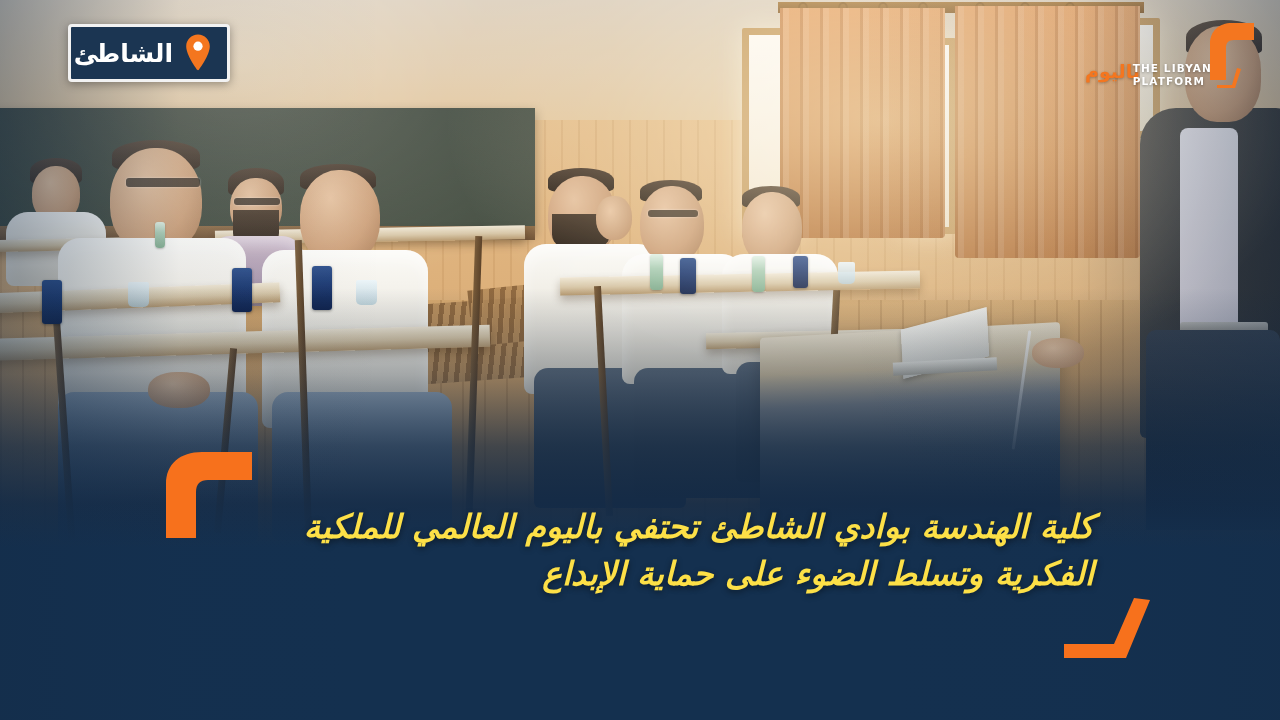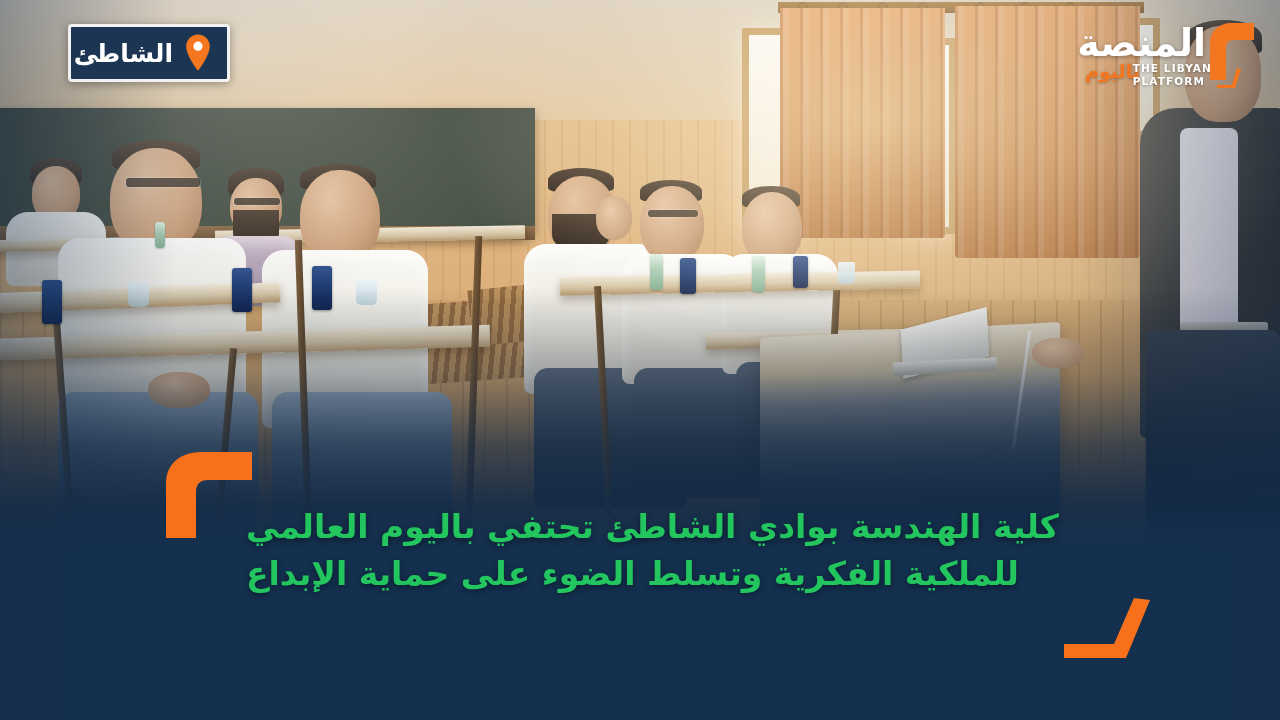--- a/index.html
+++ b/index.html
@@ -266,24 +266,25 @@
     color:#ffffff; font-size:10.5px; font-weight:bold; letter-spacing:1.1px;
     line-height:1.25; text-align:left;
     text-shadow:0 1px 3px rgba(0,0,0,0.35);
   }
   .brand-mark { position:absolute; right:4px; top:2px; width:54px; height:62px; }
   .brand-tick { position:absolute; right:20px; top:48px; width:26px; height:22px; }
 
   
   .headline {
     position:absolute; left:246px; top:504px; width:848px;
-    direction:rtl; text-align:left;
-    color:#22c55e; font-weight:bold;
+    direction:rtl; text-align:right;
+    color:#fde047; font-weight:bold;
     font-size:33px; line-height:1.42;
     text-shadow:0 2px 6px rgba(0,0,0,0.45);
+    font-style:italic;
   }
 
   .mark-left { position:absolute; left:160px; top:448px; width:96px; height:92px; }
   .mark-right { position:absolute; left:1064px; top:596px; width:86px; height:62px; }
 
   
   .site {
     position:absolute; left:0; top:664px; width:1280px;
     text-align:center; color:#ffffff;
     font-size:25px; letter-spacing:0.3px;
@@ -425,21 +426,20 @@
   <div class="loc-badge">
     <span class="loc-text">الشاطئ</span>
     <svg class="pin" viewBox="0 0 30 40">
       <path d="M15 1.5C8.4 1.5 3.2 6.7 3.2 13.2c0 8.8 9.9 22.1 11.0 23.6 0.4 0.5 1.2 0.5 1.6 0 1.1-1.5 11.0-14.8 11.0-23.6C26.8 6.7 21.6 1.5 15 1.5z" fill="#F4761F"></path>
       <circle cx="15" cy="13.2" r="4.6" fill="#FFFFFF"></circle>
     </svg>
   </div>
 
   <div class="brand">
     <div class="brand-wrap">
-      <span class="brand-ar">المنصة</span>
       <span class="brand-ar2">باليوم</span>
       <span class="brand-lat">
         <span>THE LIBYAN</span><br>
         <span>PLATFORM</span>
       </span>
       <svg class="brand-mark" viewBox="0 0 54 62">
         <path d="M6 60 L6 24 C6 11 15 3 28 3 L50 3 L50 20 L30 20 C24 20 22 23 22 28 L22 60 Z" fill="#F4761F"></path>
       </svg>
       <svg class="brand-tick" viewBox="0 0 26 22">
         <path d="M1 19 L16 19 L21 2 L25 3 L19 22 L1 22 Z" fill="#F4761F"></path>

